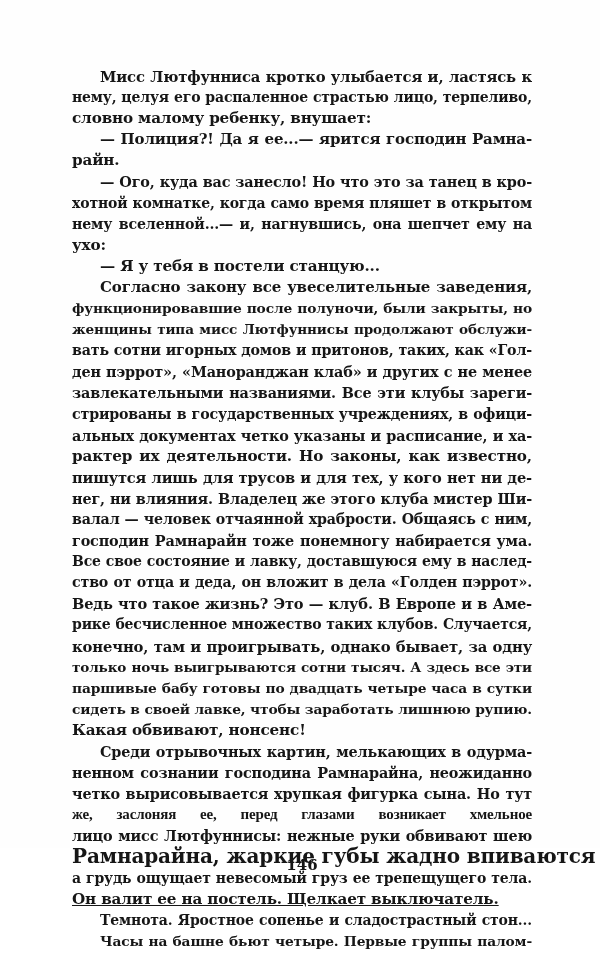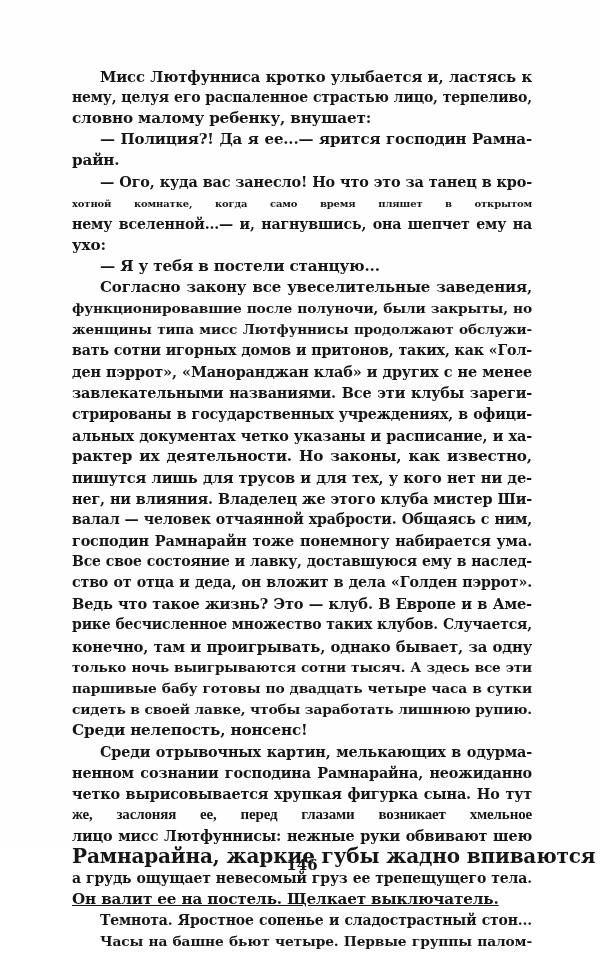--- a/index.html
+++ b/index.html
@@ -63,21 +63,21 @@
 <body>
 
 <div class="page">
   <div class="text-block" id="text-block">
       <span class="line indent" style="white-space: nowrap; font-size: 14.8px;">Мисс Лютфунниса кротко улыбается и, ластясь к</span>
       <span class="line" style="white-space: nowrap; font-size: 14px;">нему, целуя его распаленное страстью лицо, терпеливо,</span>
       <span class="line last" style="white-space: nowrap;">словно малому ребенку, внушает:</span>
       <span class="line indent" style="white-space: nowrap; font-size: 15px;">— Полиция?! Да я ее...— ярится господин Рамна-</span>
       <span class="line last" style="white-space: nowrap;">райн.</span>
       <span class="line indent" style="white-space: nowrap; font-size: 14.4px;">— Ого, куда вас занесло! Но что это за танец в кро-</span>
-      <span class="line" style="white-space: nowrap; font-size: 10px;">хотной комнатке, когда само время пляшет в открытом</span>
+      <span class="line" style="white-space: nowrap; font-size: 14px;">хотной комнатке, когда само время пляшет в открытом</span>
       <span class="line" style="white-space: nowrap; font-size: 14.2px;">нему вселенной...— и, нагнувшись, она шепчет ему на</span>
       <span class="line last" style="white-space: nowrap;">ухо:</span>
       <span class="line indent last" style="white-space: nowrap;">— Я у тебя в постели станцую...</span>
       <span class="line indent" style="white-space: nowrap; font-size: 15px;">Согласно закону все увеселительные заведения,</span>
       <span class="line" style="white-space: nowrap; font-size: 13.8px;">функционировавшие после полуночи, были закрыты, но</span>
       <span class="line" style="white-space: nowrap; font-size: 13.6px;">женщины типа мисс Лютфуннисы продолжают обслужи-</span>
       <span class="line" style="white-space: nowrap; font-size: 14.2px;">вать сотни игорных домов и притонов, таких, как «Гол-</span>
       <span class="line" style="white-space: nowrap; font-size: 14.4px;">ден пэррот», «Маноранджан клаб» и других с не менее</span>
       <span class="line" style="white-space: nowrap; font-size: 14.4px;">завлекательными названиями. Все эти клубы зареги-</span>
       <span class="line" style="white-space: nowrap; font-size: 14.2px;">стрированы в государственных учреждениях, в офици-</span>
@@ -88,21 +88,21 @@
       <span class="line" style="white-space: nowrap; font-size: 14.2px;">валал — человек отчаянной храбрости. Общаясь с ним,</span>
       <span class="line" style="white-space: nowrap; font-size: 14.4px;">господин Рамнарайн тоже понемногу набирается ума.</span>
       <span class="line" style="white-space: nowrap; font-size: 14px;">Все свое состояние и лавку, доставшуюся ему в наслед-</span>
       <span class="line" style="white-space: nowrap; font-size: 14.2px;">ство от отца и деда, он вложит в дела «Голден пэррот».</span>
       <span class="line" style="white-space: nowrap; font-size: 14.6px;">Ведь что такое жизнь? Это — клуб. В Европе и в Аме-</span>
       <span class="line" style="white-space: nowrap; font-size: 14px;">рике бесчисленное множество таких клубов. Случается,</span>
       <span class="line" style="white-space: nowrap; font-size: 14.8px;">конечно, там и проигрывать, однако бывает, за одну</span>
       <span class="line" style="white-space: nowrap; font-size: 13.6px;">только ночь выигрываются сотни тысяч. А здесь все эти</span>
       <span class="line" style="white-space: nowrap; font-size: 13.8px;">паршивые бабу готовы по двадцать четыре часа в сутки</span>
       <span class="line" style="white-space: nowrap; font-size: 13.8px;">сидеть в своей лавке, чтобы заработать лишнюю рупию.</span>
-      <span class="line last" style="white-space: nowrap;">Среди нелепость, нонсенс!</span>
+      <span class="line last" style="white-space: nowrap;">Какая обвивают, нонсенс!</span>
       <span class="line indent" style="white-space: nowrap; font-size: 14.4px;">Среди отрывочных картин, мелькающих в одурма-</span>
       <span class="line" style="white-space: nowrap; font-size: 14.4px;">ненном сознании господина Рамнарайна, неожиданно</span>
       <span class="line" style="white-space: nowrap; font-size: 14.4px;">четко вырисовывается хрупкая фигурка сына. Но тут</span>
       <span class="line" style="white-space: nowrap; font-size: 15px; font-family: Liberation Serif, serif;">же, заслоняя ее, перед глазами возникает хмельное</span>
       <span class="line" style="white-space: nowrap; font-size: 14.4px;">лицо мисс Лютфуннисы: нежные руки обвивают шею</span>
       <span class="line" style="white-space: nowrap; font-size: 20px;">Рамнарайна, жаркие губы жадно впиваются в его рот,</span>
       <span class="line" style="white-space: nowrap; font-size: 14px;">а грудь ощущает невесомый груз ее трепещущего тела.</span>
       <span class="line last" style="white-space: nowrap; text-decoration: underline;">Он валит ее на постель. Щелкает выключатель.</span>
       <span class="line indent" style="white-space: nowrap; font-size: 14px;">Темнота. Яростное сопенье и сладострастный стон...</span>
       <span class="line indent" style="white-space: nowrap; font-size: 13.8px;">Часы на башне бьют четыре. Первые группы палом-</span>

